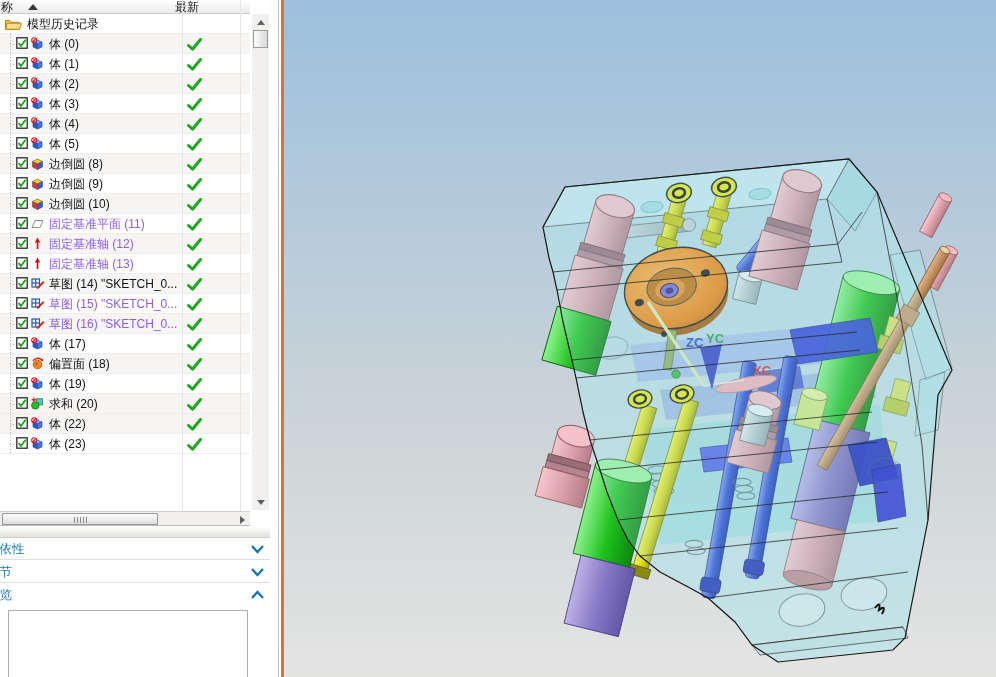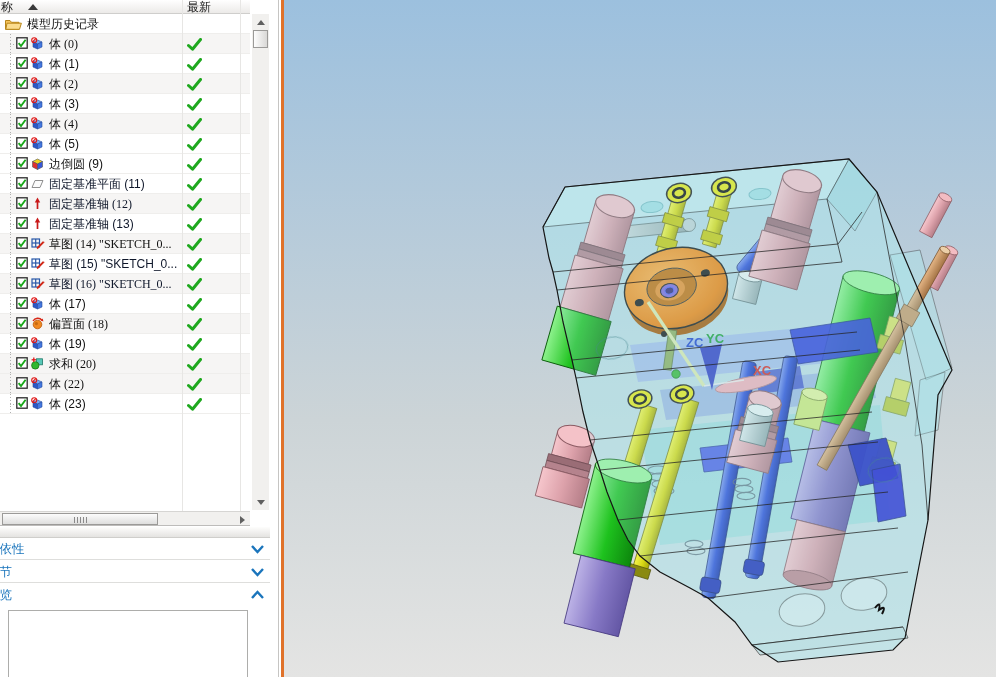--- a/index.html
+++ b/index.html
@@ -12,27 +12,27 @@
                 background:#fff; border-right:1px solid #c6c5c3; }
   .tree-wrap { position:absolute; left:0; top:0; width:270px; height:527px; background:#fff; }
 
   .tree-header { position:absolute; left:0; top:0; width:250px; height:14px;
                  background:linear-gradient(#ffffff,#eceae8); border-bottom:1px solid #cfcecc;
                  font-size:12px; color:#222; overflow:hidden; white-space:nowrap; }
   .hdr-name { position:absolute; left:-11px; top:-1px; }
   .hdr-sort { position:absolute; left:28px; top:4px; width:0; height:0;
               border-left:5px solid transparent; border-right:5px solid transparent;
               border-bottom:6px solid #3a3a3a; }
-  .hdr-latest { position:absolute; left:187px; top:-1px; }
+  .hdr-latest { position:absolute; left:175px; top:-1px; }
 
   .tree-rows { position:absolute; left:0; top:14px; width:250px; height:548px; overflow:hidden;text-align:right; }
   .trow { position:relative; width:250px; height:20px; font-size:12px; color:#111;
           white-space:nowrap; border-bottom:1px solid #efeeec; }
-  .trow.alt { background:#f6f5f4;font-family:Liberation Serif, serif; }
-  .trow.dim .tlabel { color:#0f172a; }
+  .trow.alt { background:#f6f5f4; }
+  .trow.dim .tlabel { color:#8b5cf6; }
   .tlabel { position:absolute; left:49px; top:2px; }
   .trow .cb { position:absolute; left:16px; top:3px; }
   .trow .ticon { position:absolute; left:31px; top:3px; }
   .trow .vline { position:absolute; left:10px; top:0; width:1px; height:20px;
                  background-image:linear-gradient(#b0b0b0 1px, transparent 1px); background-size:1px 3px; }
   .trow .hstub { position:absolute; left:10px; top:10px; width:6px; height:1px;
                  background-image:linear-gradient(90deg,#b0b0b0 1px, transparent 1px); background-size:3px 1px; }
   .trow.folder .tlabel { left:27px; color:#111; }
   .trow.folder .ticon { left:5px; }
   .latest-cell { position:absolute; left:187px; top:4px; }
@@ -202,33 +202,67 @@
                 <polygon points="2,5 6.5,7 6.5,12 2,10" fill="#2a58c8" stroke="#234a9e" stroke-width="0.6"></polygon>
                 <polygon points="11,5 6.5,7 6.5,12 11,10" fill="#4478e0" stroke="#234a9e" stroke-width="0.6"></polygon>
                 <circle cx="3.2" cy="3.2" r="2.5" fill="none" stroke="#e01818" stroke-width="1.1"></circle>
                 <line x1="1.4" y1="5" x2="5" y2="1.4" stroke="#e01818" stroke-width="1.1"></line>
               </svg></span>
             <span class="tlabel">体 (5)</span>
             <span class="latest-cell"><svg width="15" height="13">
                 <polyline points="1.5,7.5 5.5,11.2 13.5,1.5" fill="none" stroke="#1fa81f" stroke-width="3" stroke-linecap="round" stroke-linejoin="round"></polyline>
               </svg></span>
           </div>
-          <div class="trow">
+          <div class="trow alt">
             <span class="vline"></span>
             <span class="hstub"></span>
             <span class="cb"><svg width="12" height="12">
                 <rect x="0.8" y="0.8" width="10.4" height="10.4" fill="#fff" stroke="#2a2a2a" stroke-width="1.3"></rect>
                 <polyline points="2.6,6.2 5,9 9.6,2.8" fill="none" stroke="#18a818" stroke-width="1.9"></polyline>
               </svg></span>
             <span class="ticon"><svg width="13" height="13">
                 <polygon points="1.5,4.5 6.5,2 11.5,4.5 6.5,7" fill="#f2d41e" stroke="#555" stroke-width="0.6"></polygon>
                 <polygon points="1.5,4.5 6.5,7 6.5,12.5 1.5,10" fill="#e03030" stroke="#555" stroke-width="0.6"></polygon>
                 <polygon points="11.5,4.5 6.5,7 6.5,12.5 11.5,10" fill="#3858d8" stroke="#555" stroke-width="0.6"></polygon>
               </svg></span>
+            <span class="tlabel">边倒圆 (8)</span>
+            <span class="latest-cell"><svg width="15" height="13">
+                <polyline points="1.5,7.5 5.5,11.2 13.5,1.5" fill="none" stroke="#1fa81f" stroke-width="3" stroke-linecap="round" stroke-linejoin="round"></polyline>
+              </svg></span>
+          </div>
+          <div class="trow">
+            <span class="vline"></span>
+            <span class="hstub"></span>
+            <span class="cb"><svg width="12" height="12">
+                <rect x="0.8" y="0.8" width="10.4" height="10.4" fill="#fff" stroke="#2a2a2a" stroke-width="1.3"></rect>
+                <polyline points="2.6,6.2 5,9 9.6,2.8" fill="none" stroke="#18a818" stroke-width="1.9"></polyline>
+              </svg></span>
+            <span class="ticon"><svg width="13" height="13">
+                <polygon points="1.5,4.5 6.5,2 11.5,4.5 6.5,7" fill="#f2d41e" stroke="#555" stroke-width="0.6"></polygon>
+                <polygon points="1.5,4.5 6.5,7 6.5,12.5 1.5,10" fill="#e03030" stroke="#555" stroke-width="0.6"></polygon>
+                <polygon points="11.5,4.5 6.5,7 6.5,12.5 11.5,10" fill="#3858d8" stroke="#555" stroke-width="0.6"></polygon>
+              </svg></span>
             <span class="tlabel">边倒圆 (9)</span>
+            <span class="latest-cell"><svg width="15" height="13">
+                <polyline points="1.5,7.5 5.5,11.2 13.5,1.5" fill="none" stroke="#1fa81f" stroke-width="3" stroke-linecap="round" stroke-linejoin="round"></polyline>
+              </svg></span>
+          </div>
+          <div class="trow alt">
+            <span class="vline"></span>
+            <span class="hstub"></span>
+            <span class="cb"><svg width="12" height="12">
+                <rect x="0.8" y="0.8" width="10.4" height="10.4" fill="#fff" stroke="#2a2a2a" stroke-width="1.3"></rect>
+                <polyline points="2.6,6.2 5,9 9.6,2.8" fill="none" stroke="#18a818" stroke-width="1.9"></polyline>
+              </svg></span>
+            <span class="ticon"><svg width="13" height="13">
+                <polygon points="1.5,4.5 6.5,2 11.5,4.5 6.5,7" fill="#f2d41e" stroke="#555" stroke-width="0.6"></polygon>
+                <polygon points="1.5,4.5 6.5,7 6.5,12.5 1.5,10" fill="#e03030" stroke="#555" stroke-width="0.6"></polygon>
+                <polygon points="11.5,4.5 6.5,7 6.5,12.5 11.5,10" fill="#3858d8" stroke="#555" stroke-width="0.6"></polygon>
+              </svg></span>
+            <span class="tlabel">边倒圆 (10)</span>
             <span class="latest-cell"><svg width="15" height="13">
                 <polyline points="1.5,7.5 5.5,11.2 13.5,1.5" fill="none" stroke="#1fa81f" stroke-width="3" stroke-linecap="round" stroke-linejoin="round"></polyline>
               </svg></span>
           </div>
           <div class="trow dim">
             <span class="vline"></span>
             <span class="hstub"></span>
             <span class="cb"><svg width="12" height="12">
                 <rect x="0.8" y="0.8" width="10.4" height="10.4" fill="#fff" stroke="#2a2a2a" stroke-width="1.3"></rect>
                 <polyline points="2.6,6.2 5,9 9.6,2.8" fill="none" stroke="#18a818" stroke-width="1.9"></polyline>

